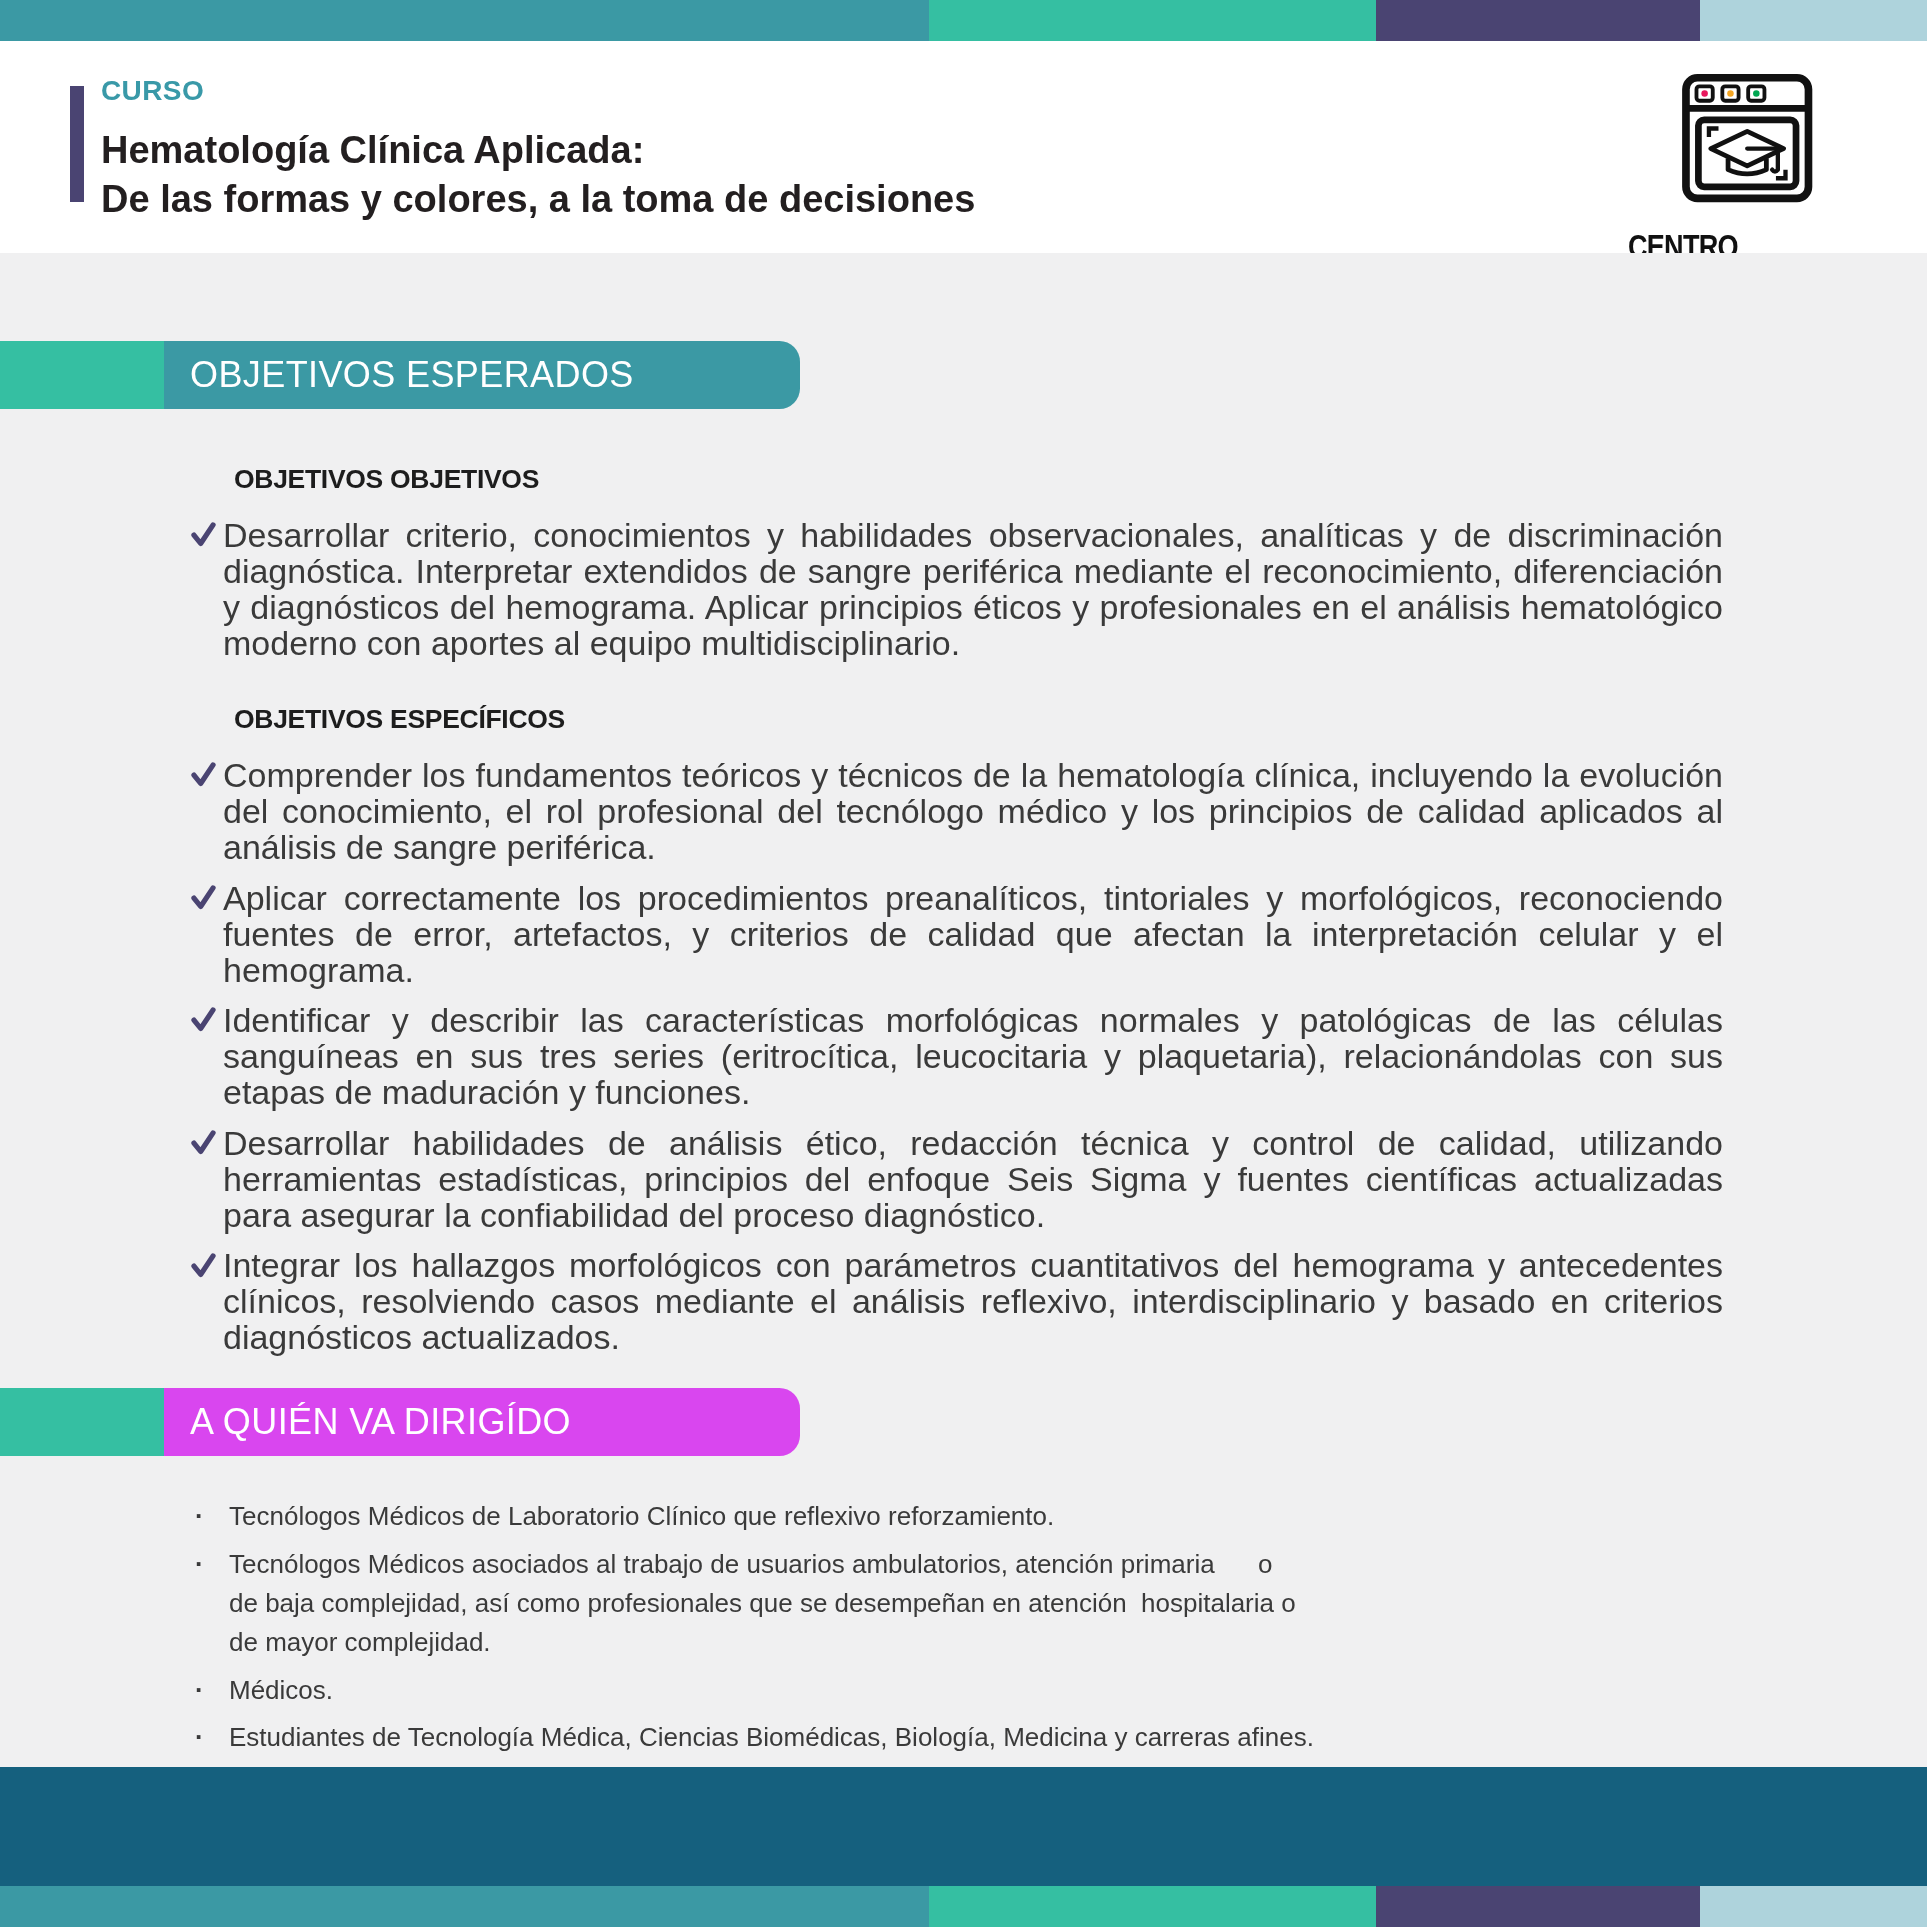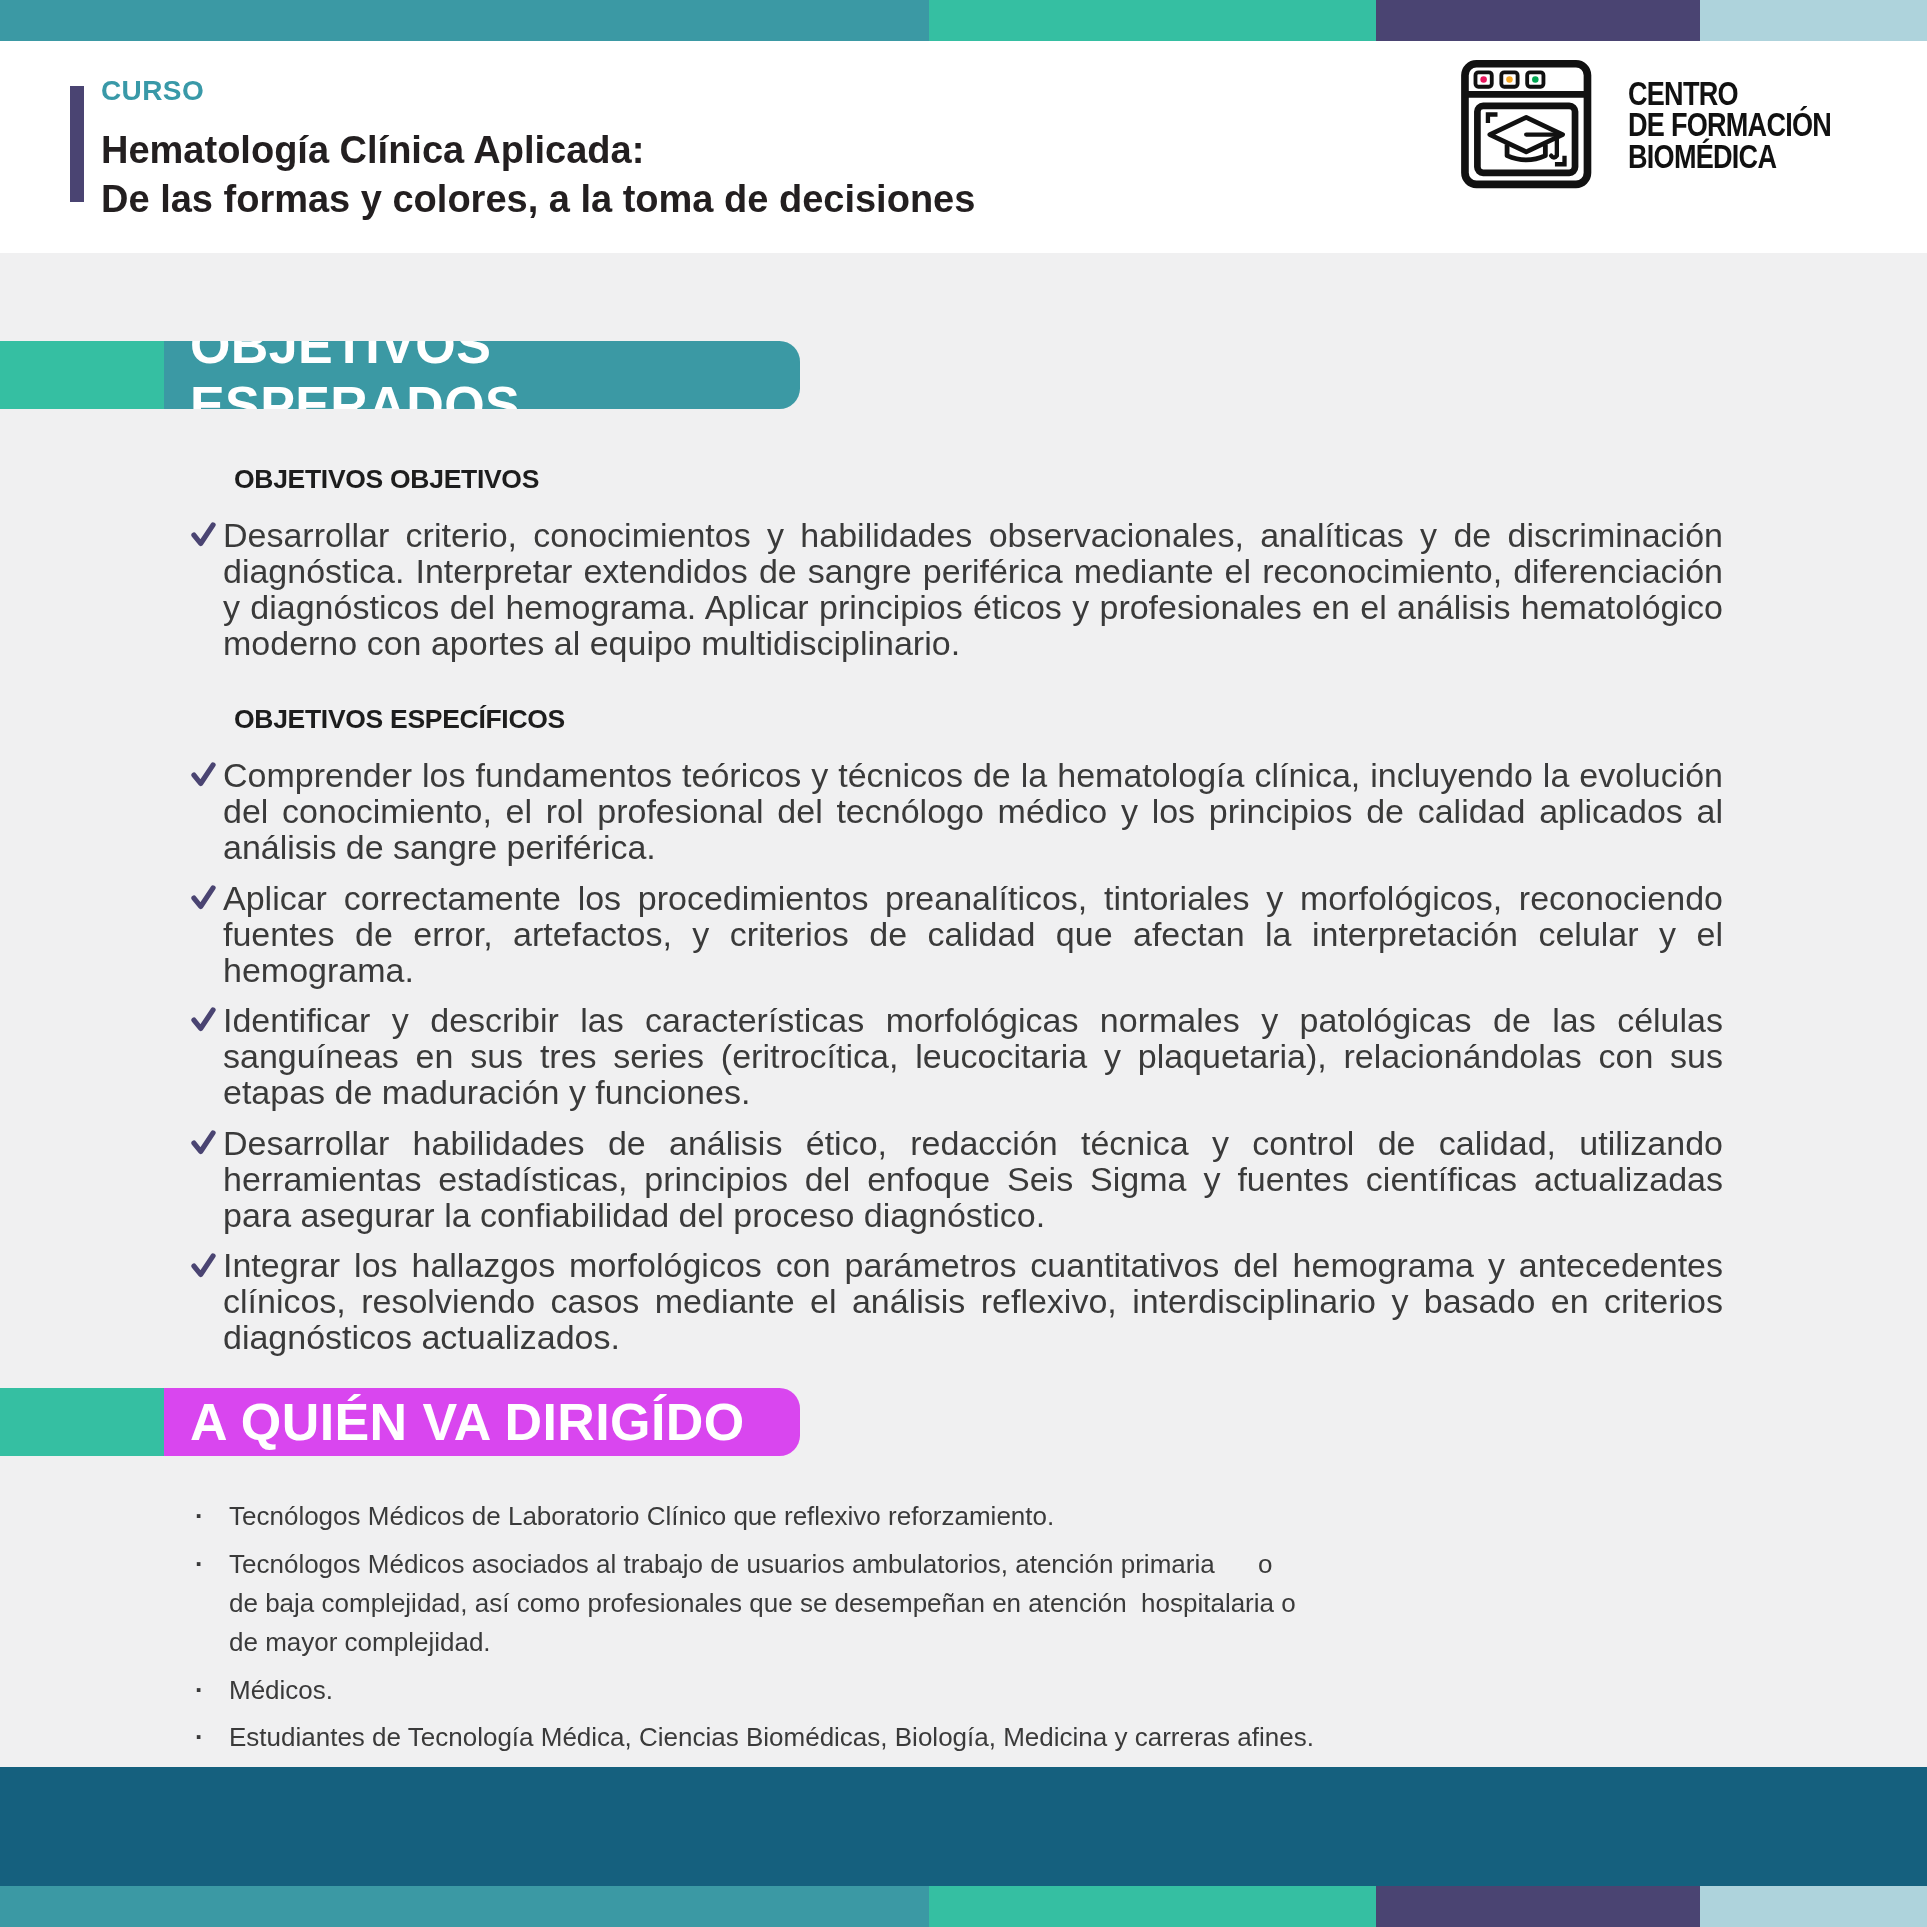--- a/index.html
+++ b/index.html
@@ -15,34 +15,34 @@
   .seg2{width:23.2%;height:100%;}
   .seg3{width:16.8%;height:100%;}
   .seg4{width:11.8%;height:100%;}
 
   
   .header{position:absolute;top:41px;left:0;width:1927px;height:211px;background:#ffffff;}
   .accent-bar{position:absolute;left:70px;top:45px;width:13.7px;height:116px;background:#4a4472;}
   .header-text{position:absolute;left:101px;top:34px;}
   .kicker{color:#3999a8;font-size:28px;font-weight:700;letter-spacing:0.4px;margin:0 0 19px 0;}
   .title-line{font-size:38px;font-weight:700;color:#231f20;line-height:1.3;margin:0;}
-  .logo{position:absolute;right:51px;top:17px;display:flex;align-items:center;gap:25px;}
+  .logo{position:absolute;right:51px;top:31px;display:flex;align-items:center;gap:25px;flex-direction:column;}
   .logo-icon svg{width:144px;height:134px;display:block;}
   .logo-text{font-weight:700;font-size:33px;line-height:0.95;letter-spacing:-0.9px;color:#111;
              transform:scaleX(0.82);transform-origin:left center;white-space:nowrap;}
 
   
   .content{position:absolute;top:253px;left:0;width:1927px;height:1514px;background:#f0f0f1;overflow:hidden;}
 
   .banner{display:flex;height:68px;width:800px;border-radius:0 20.5px 20.5px 0;overflow:hidden;}
   .banner-1{margin-top:88px;}
   .banner-2{margin-top:33px;}
   .banner-accent{width:164px;flex:none;height:100%;}
   .banner-main{flex:1;display:flex;align-items:center;padding-left:26px;}
-  .banner-label{color:#ffffff;font-size:52px;font-weight:700;letter-spacing:0.4px;}
+  .banner-label{color:#ffffff;font-size:36px;font-weight:400;letter-spacing:0.4px;}
 
   .sub-heading{margin:0;color:#1d1d1d;font-size:26.5px;font-weight:700;letter-spacing:-0.3px;}
   .h-generales{margin:55px 0 0 234px;}
   .h-especificos{margin:43px 0 0 234px;}
 
   .check-items{margin:22px 0 0 190px;width:1550px;display:flex;flex-direction:column;gap:14.6px;}
   .check-item{display:flex;align-items:flex-start;}
   .check{width:33px;flex:none;margin-top:4.3px;}
   .check svg{width:27px;height:27px;display:block;}
   .objective-text{margin:0;font-size:34px;line-height:36px;text-align:justify;color:#3a3a3a;width:1500px;}

